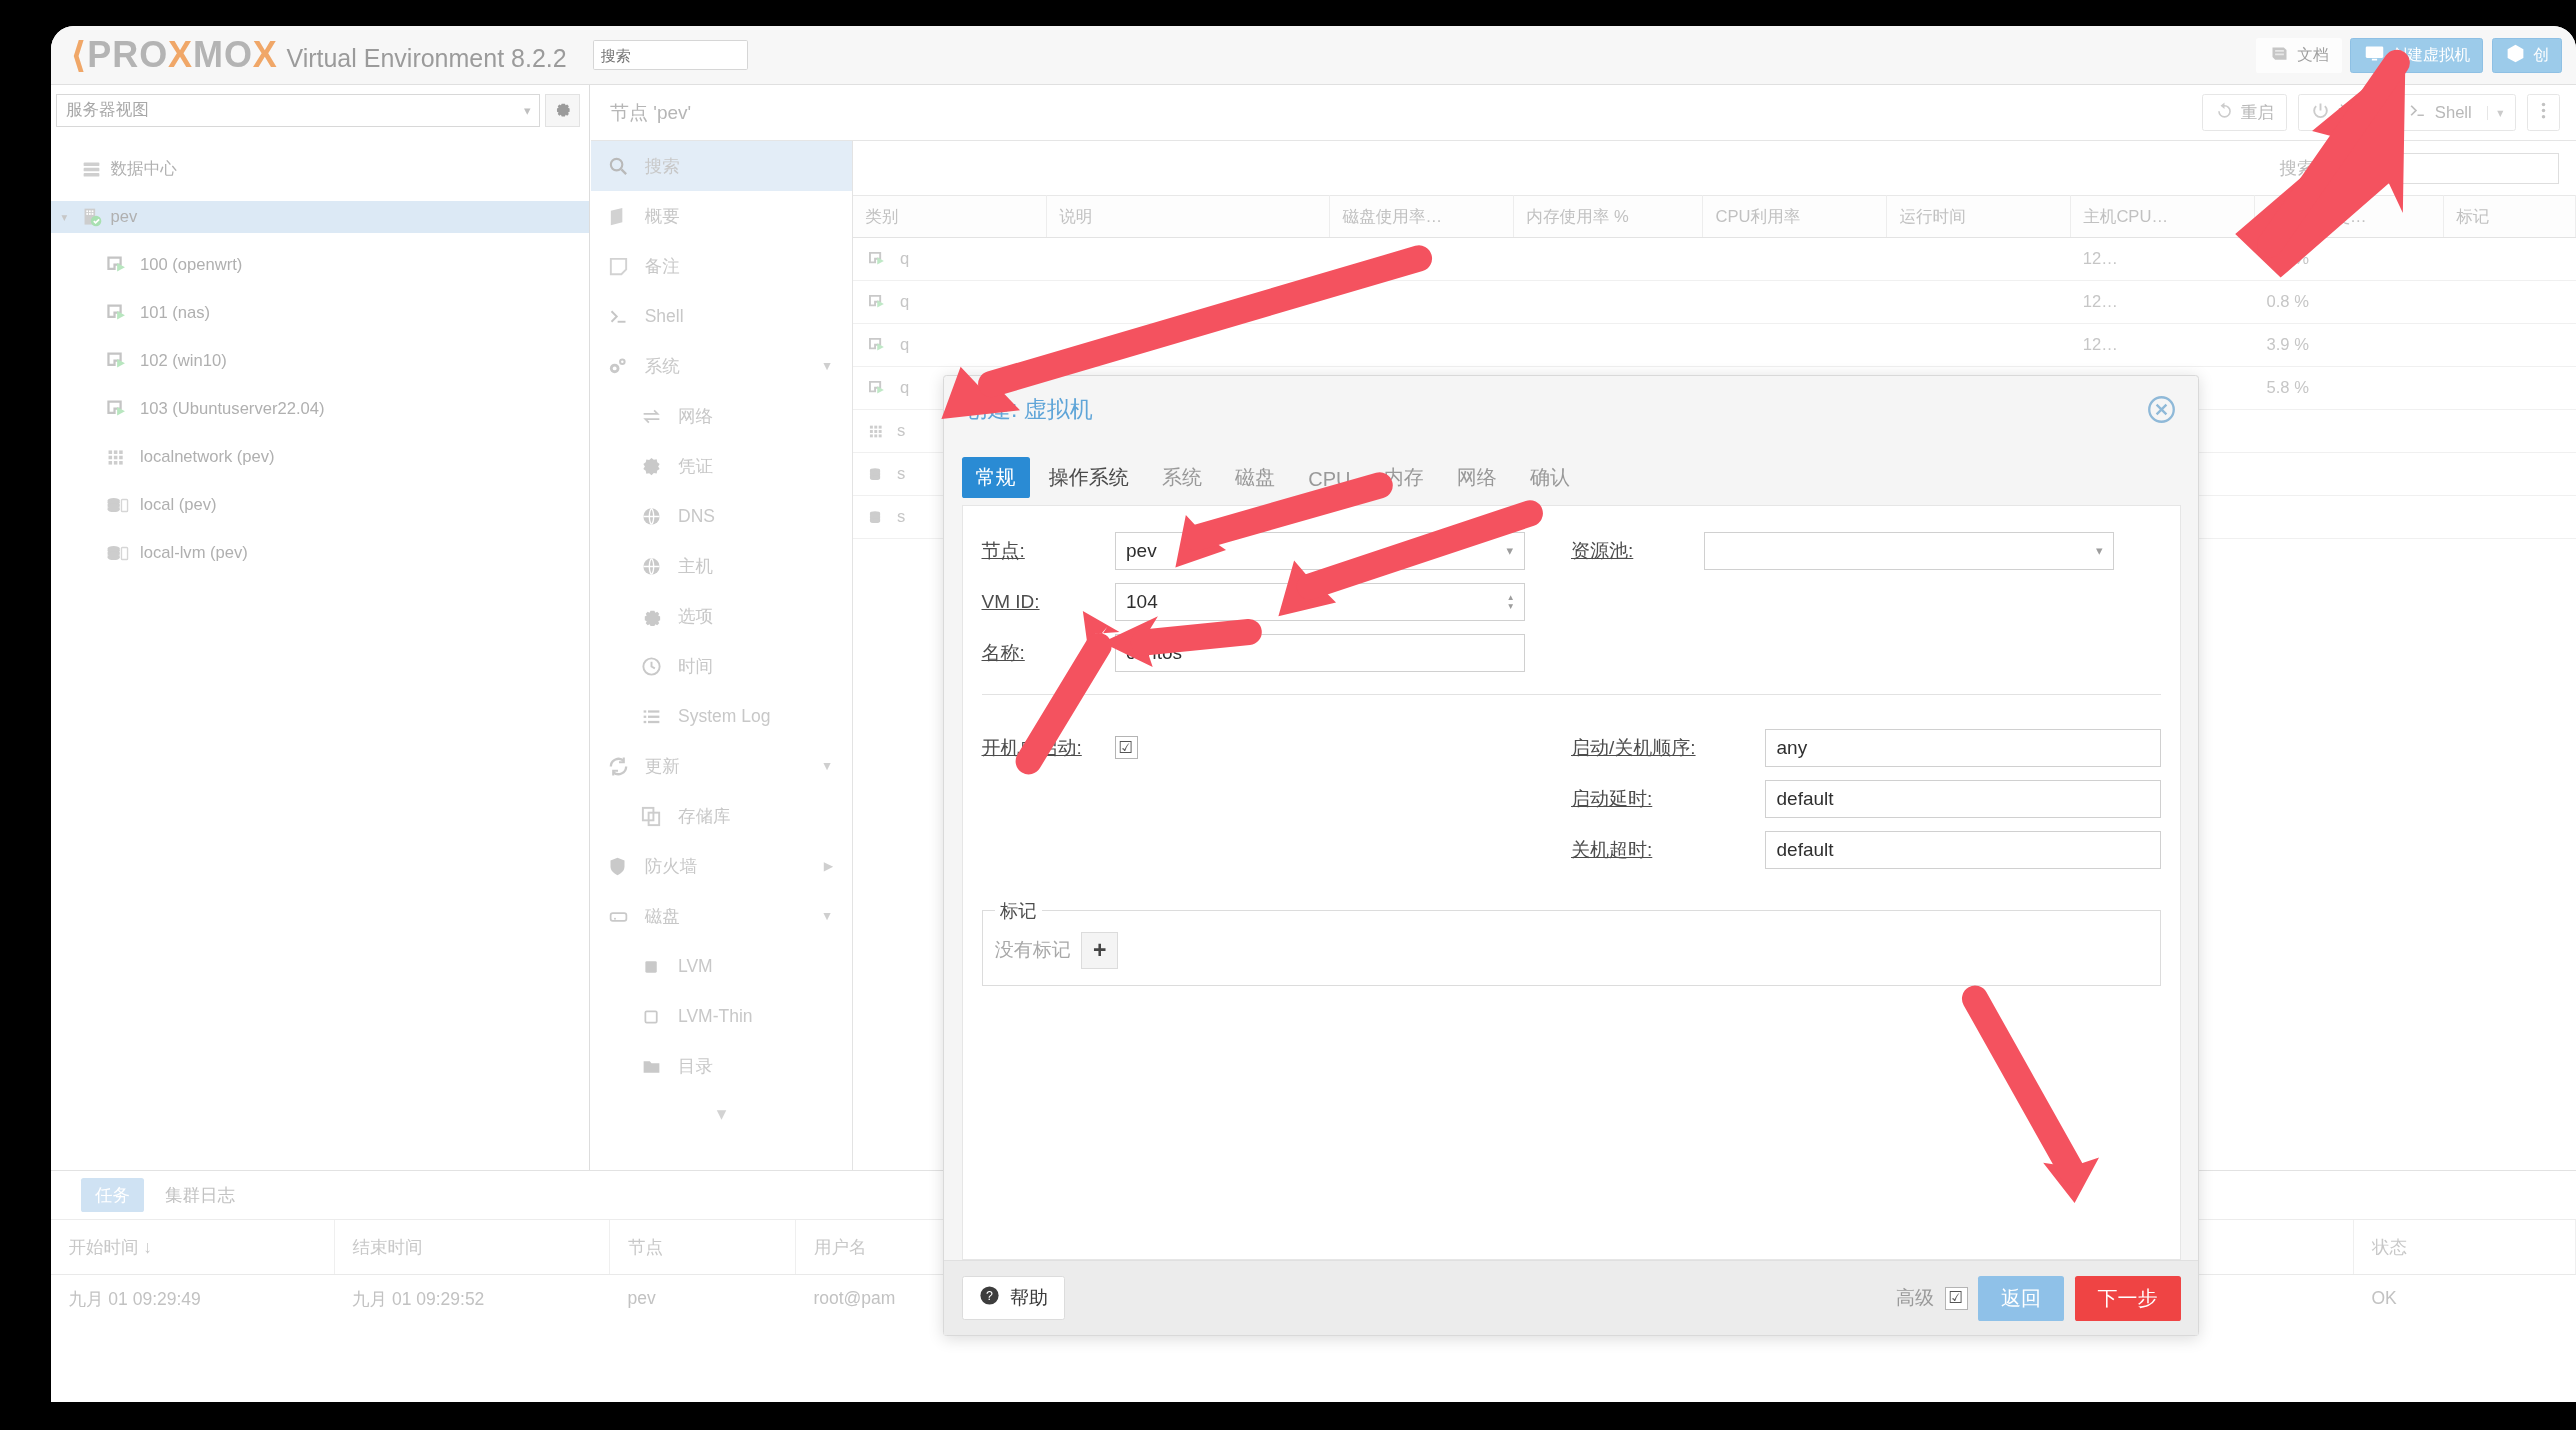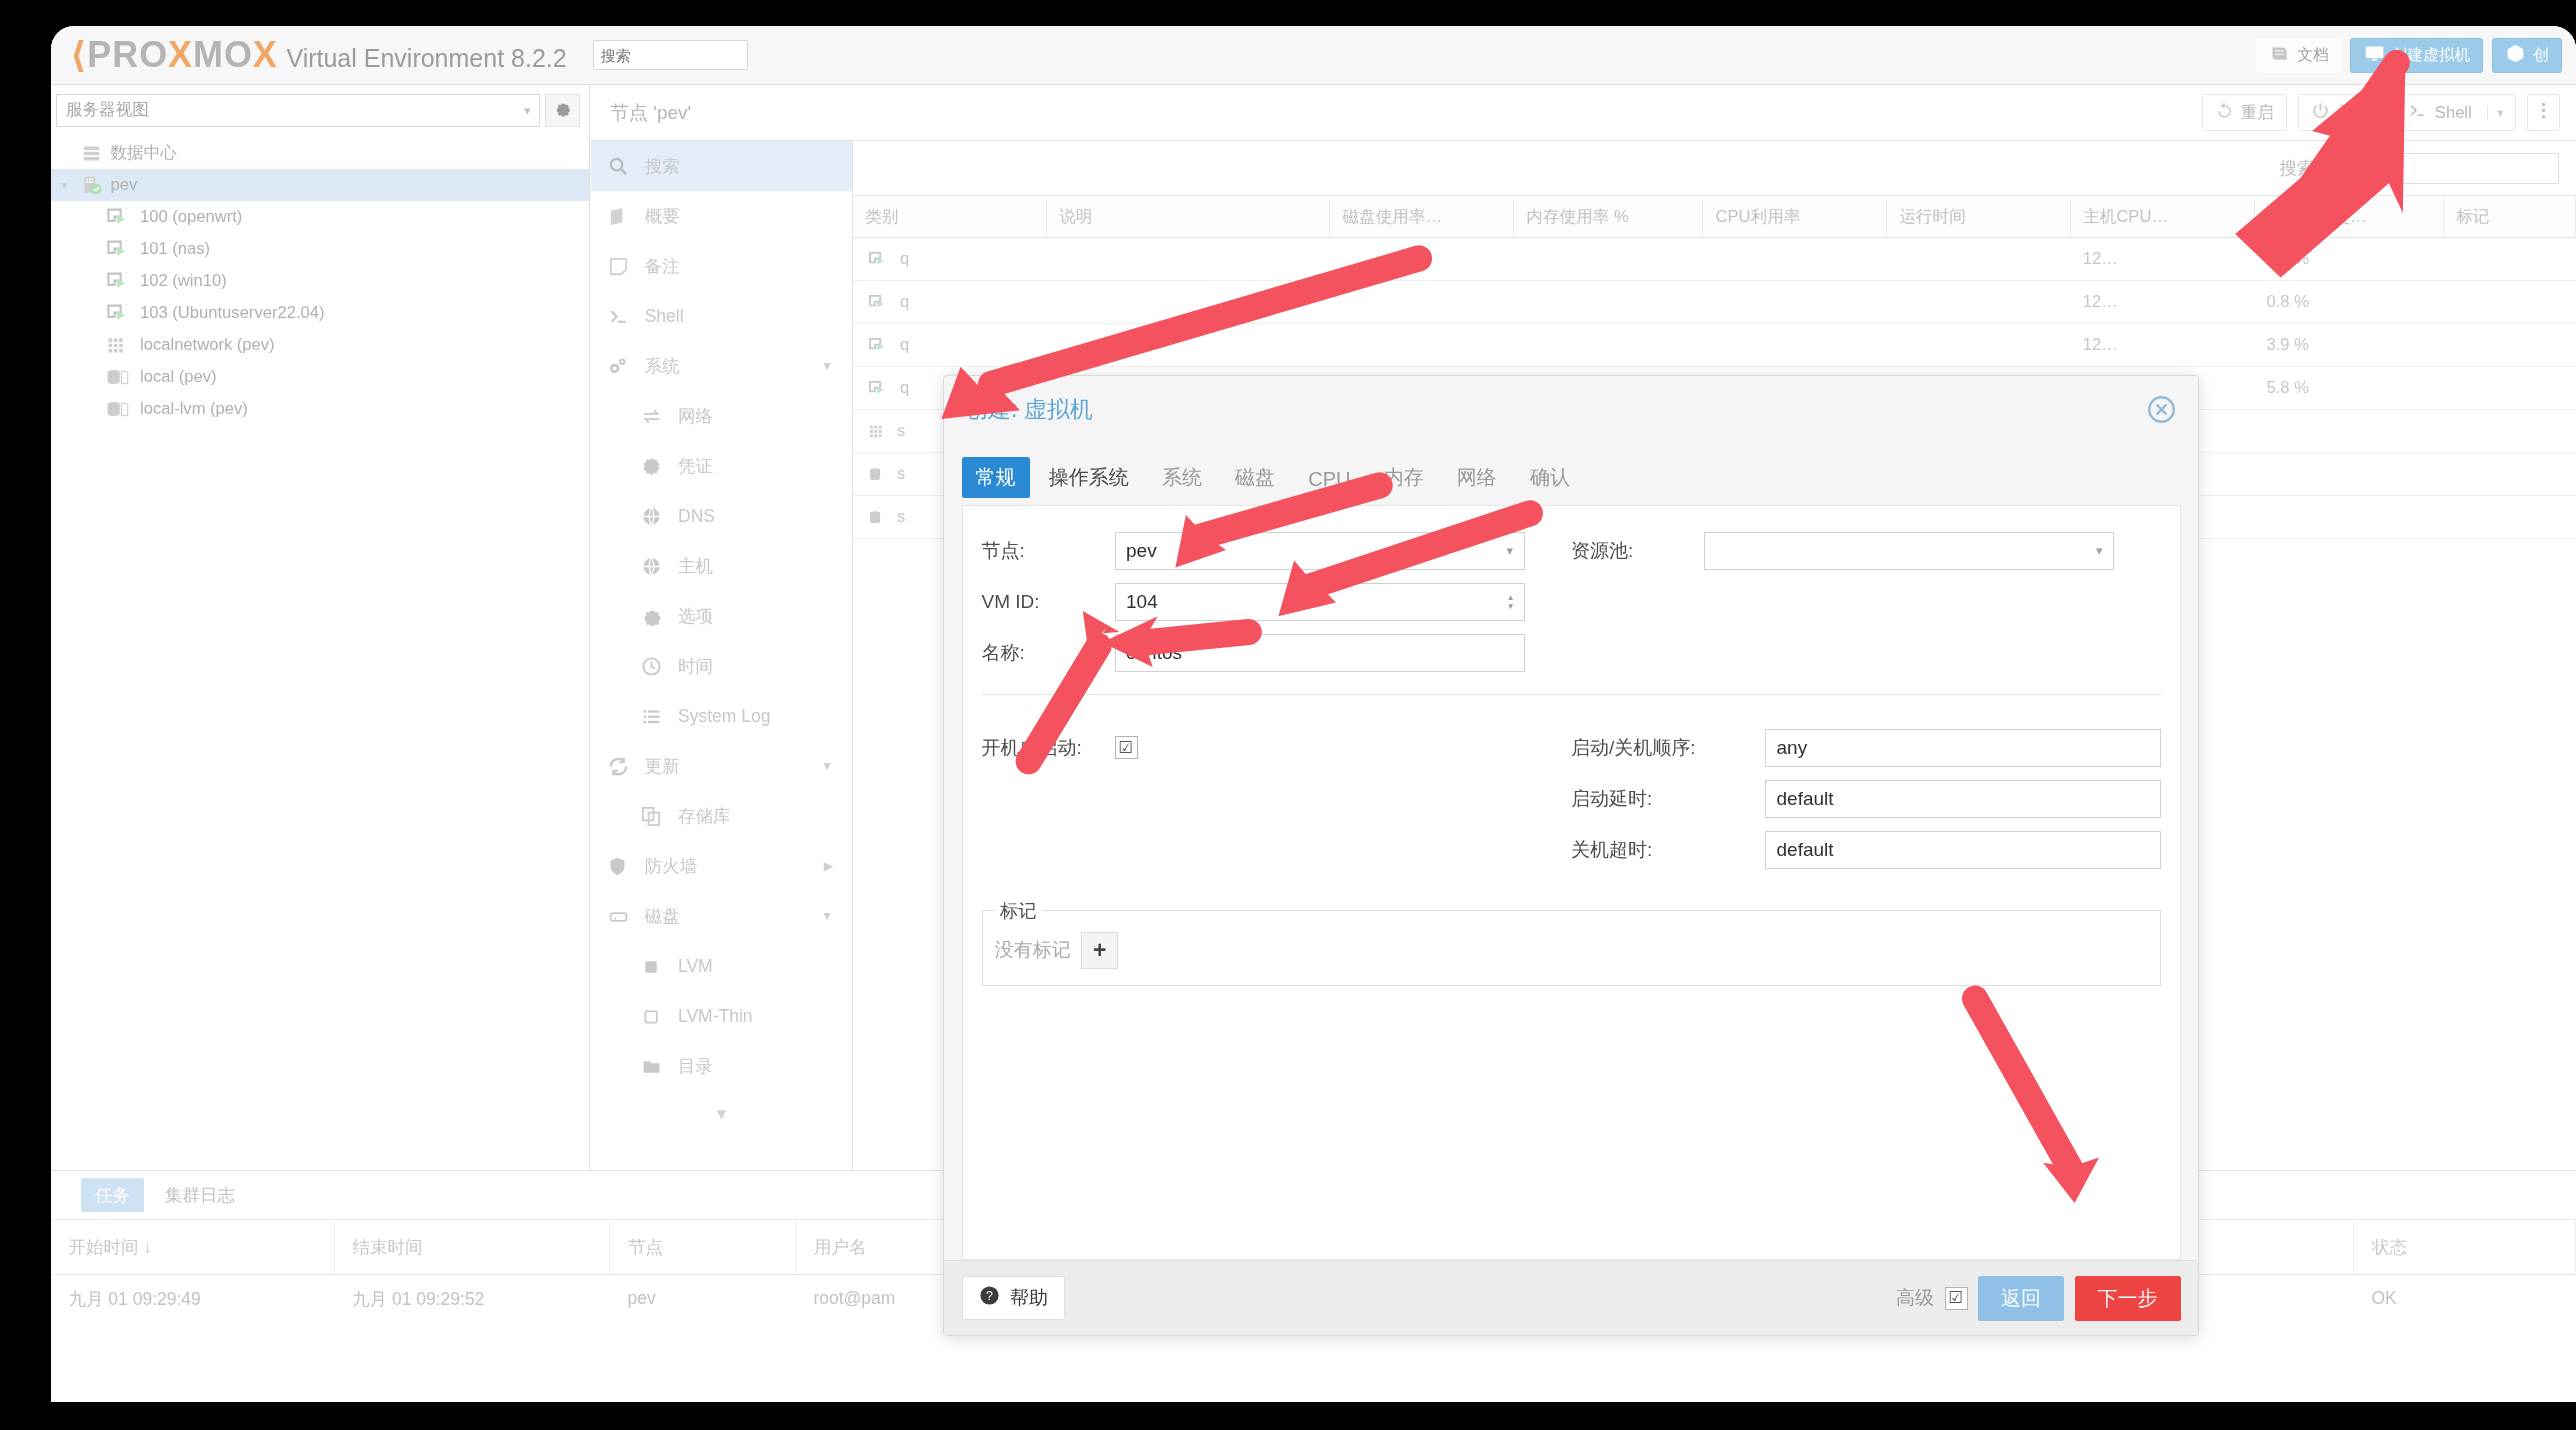--- a/index.html
+++ b/index.html
@@ -98,20 +98,21 @@
   #view-gear {
     width: 35px; height: 33px;
     border: 0.9px solid #e2e2e2; background: #f6f6f6;
     display: flex; align-items: center; justify-content: center;
   }
   .tree { padding-top: 3.5px; font-size: 16.6px; }
   .tnode {
     display: flex; align-items: center;
     height: 32px; padding-left: 8.7px; color: #b0b0b0;
     white-space: nowrap;
+    margin-top: 16px;
   }
   .tnode.sel { background: #dce9f5; }
   .tnode .caret { width: 19px; color: #c7c7c7; font-size: 11.4px; }
   .tnode .ico { width: 30px; display:flex; align-items:center; }
   .tnode.lvl1 { padding-left: 10.5px; }
   .tnode.lvl2 { padding-left: 54px; }
   .tnode.lvl2 .ico { width: 35px; }
 
   
   #menu-col {
@@ -258,20 +259,21 @@
   .form-grid {
     display: flex; padding: 19px 19px 0 19px;
   }
   .fcol { width: 50%; }
   .frow {
     display: flex; align-items: center; height: 51px;
   }
   .flabel {
     width: 133px; font-size: 19px; color: #4d4d4d;
     flex: none;
+    text-decoration: underline;
   }
   .flabel.wide { width: 194px; }
   .finput {
     flex: 1; height: 38px; background: #fff;
     border: 0.9px solid #d0d0d0;
     display: flex; align-items: center;
     padding: 0 10.5px; font-size: 19px; color: #2f2f2f;
     position: relative; max-width: 410px;
   }
   .finput .chev { margin-left: auto; color: #9d9d9d; font-size: 13px; }

